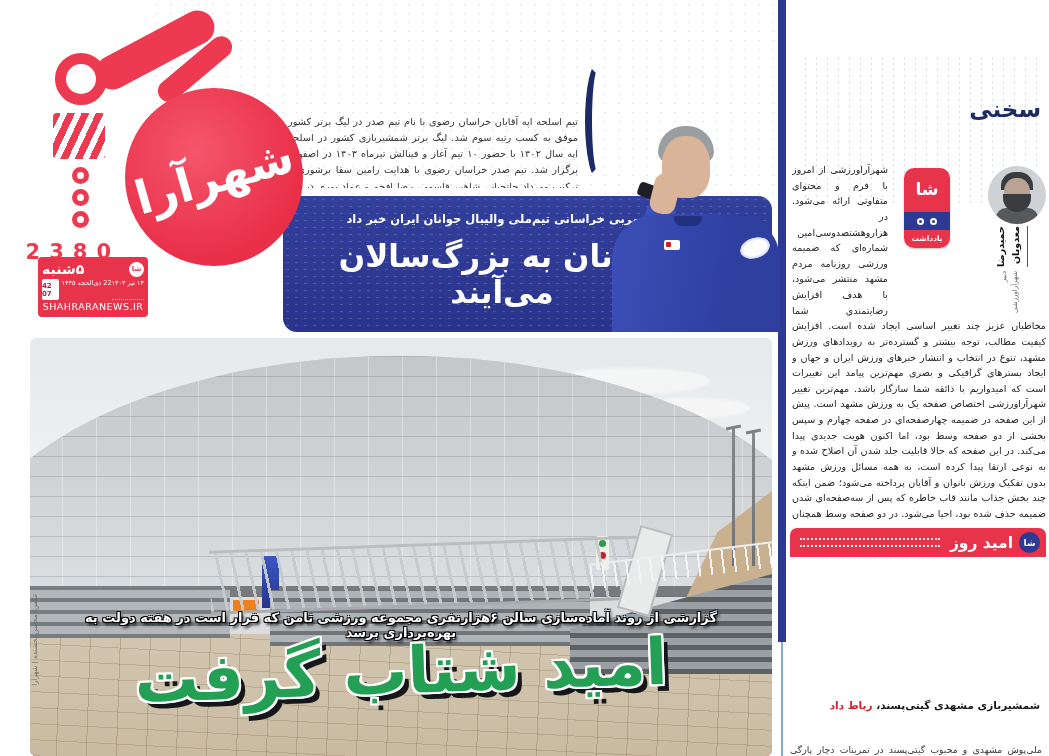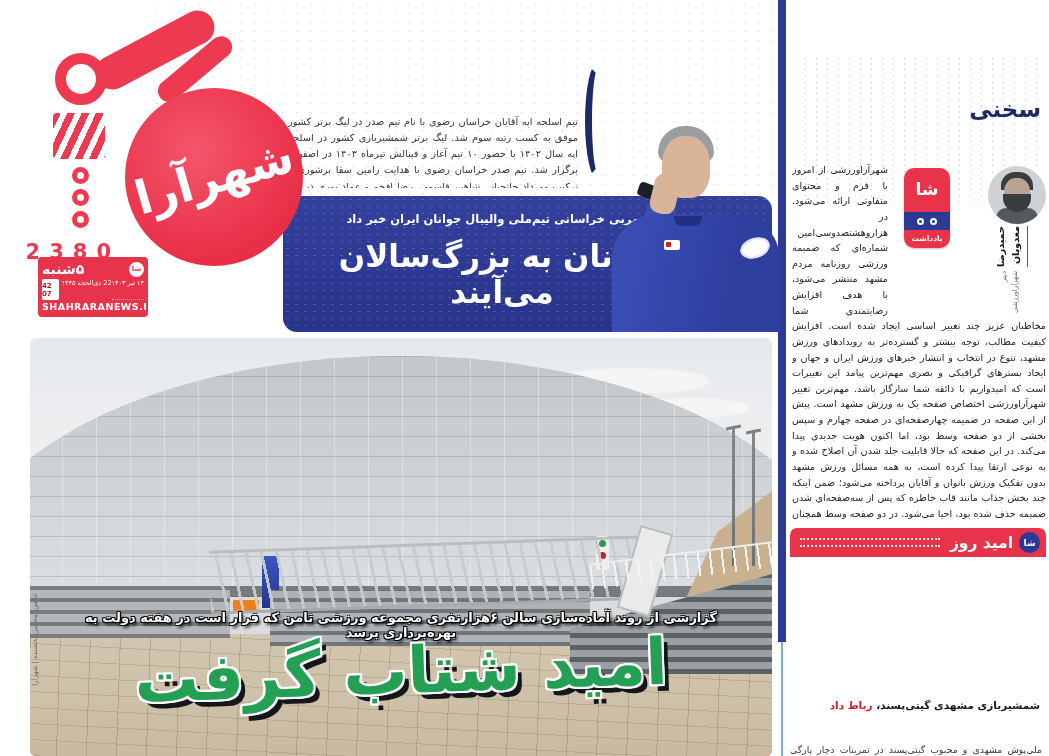--- a/index.html
+++ b/index.html
@@ -38,21 +38,21 @@
   .date-row1 { display:flex; align-items:center; justify-content:space-between; height:20px; }
   .date-day { font-size:14px; font-weight:bold; }
   .mini-badge { width:15px; height:15px; background:#fff; color:#e8344a; border-radius:50%;
     font-size:7px; font-weight:bold; display:flex; align-items:center; justify-content:center; }
   .date-row2 { display:flex; height:21px; gap:3px; align-items:stretch; }
   .date-cal { flex:1; display:flex; flex-direction:row; justify-content:flex-start; }
   .date-cal div { font-size:6.5px; line-height:9px; white-space:nowrap; border-bottom:1px dotted rgba(255,255,255,.6); }
   .date-cal div:last-child { border-bottom:none; }
   .greg-chip { width:24px; background:#fff; color:#b01830; font-size:7px; font-weight:bold;
     display:flex; align-items:center; justify-content:center; border-radius:2px; direction:ltr; }
-  .site-url { font-size:9.5px; font-weight:bold; letter-spacing:.5px; text-align:center; direction:ltr;
+  .site-url { font-size:9.5px; font-weight:normal; letter-spacing:.5px; text-align:center; direction:ltr;
     white-space:nowrap; margin-top:1px; }
 
   
   .top-story-headline { position:absolute; left:288px; top:76px; width:292px; text-align:right;
     font-size:24px; font-weight:bold; color:#1c2a66; letter-spacing:-1px; }
   .big-bracket { position:absolute; left:585px; top:62px; width:26px; height:118px;
     border:7px solid transparent; border-left:7px solid #1c2a66; border-radius:50%; }
   .top-story-body { position:absolute; left:288px; top:114px; width:290px; height:74px; overflow:hidden;
     font-size:9.8px; line-height:1.65; color:#333; text-align:justify; }
 

